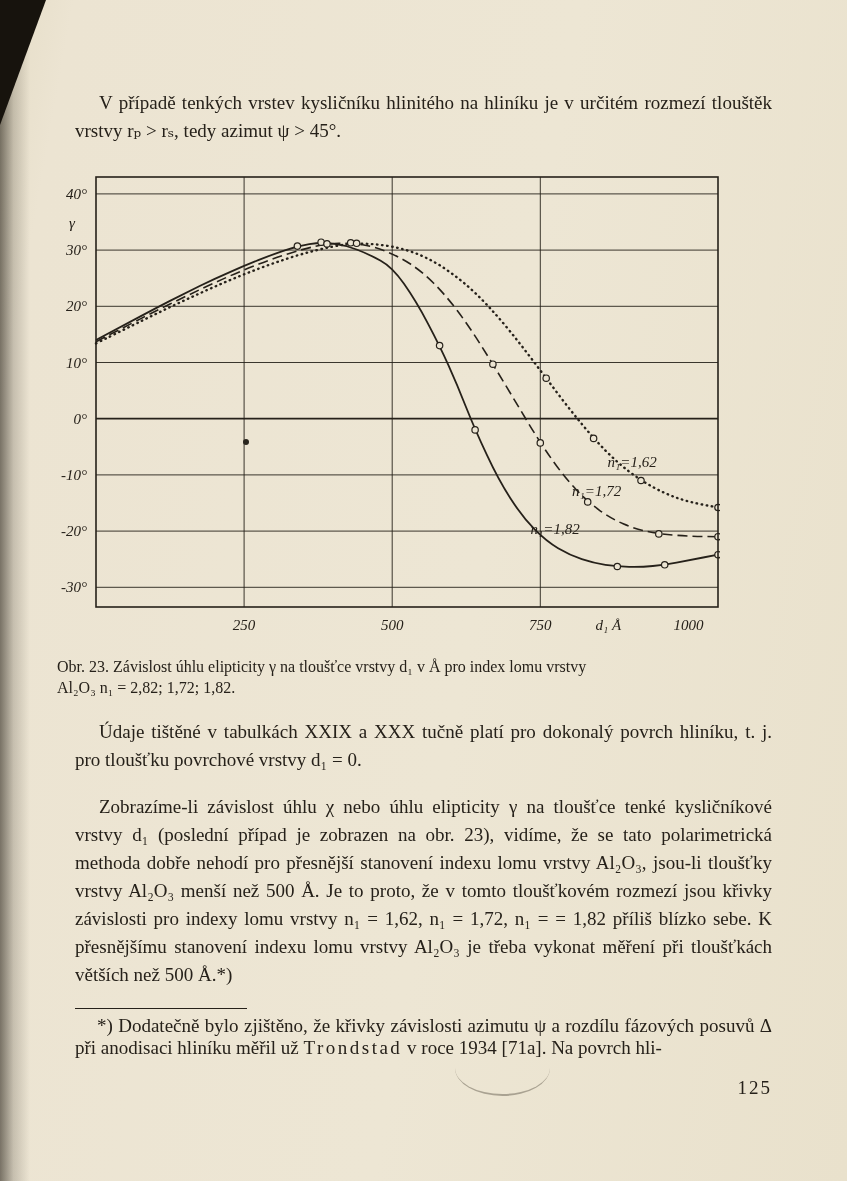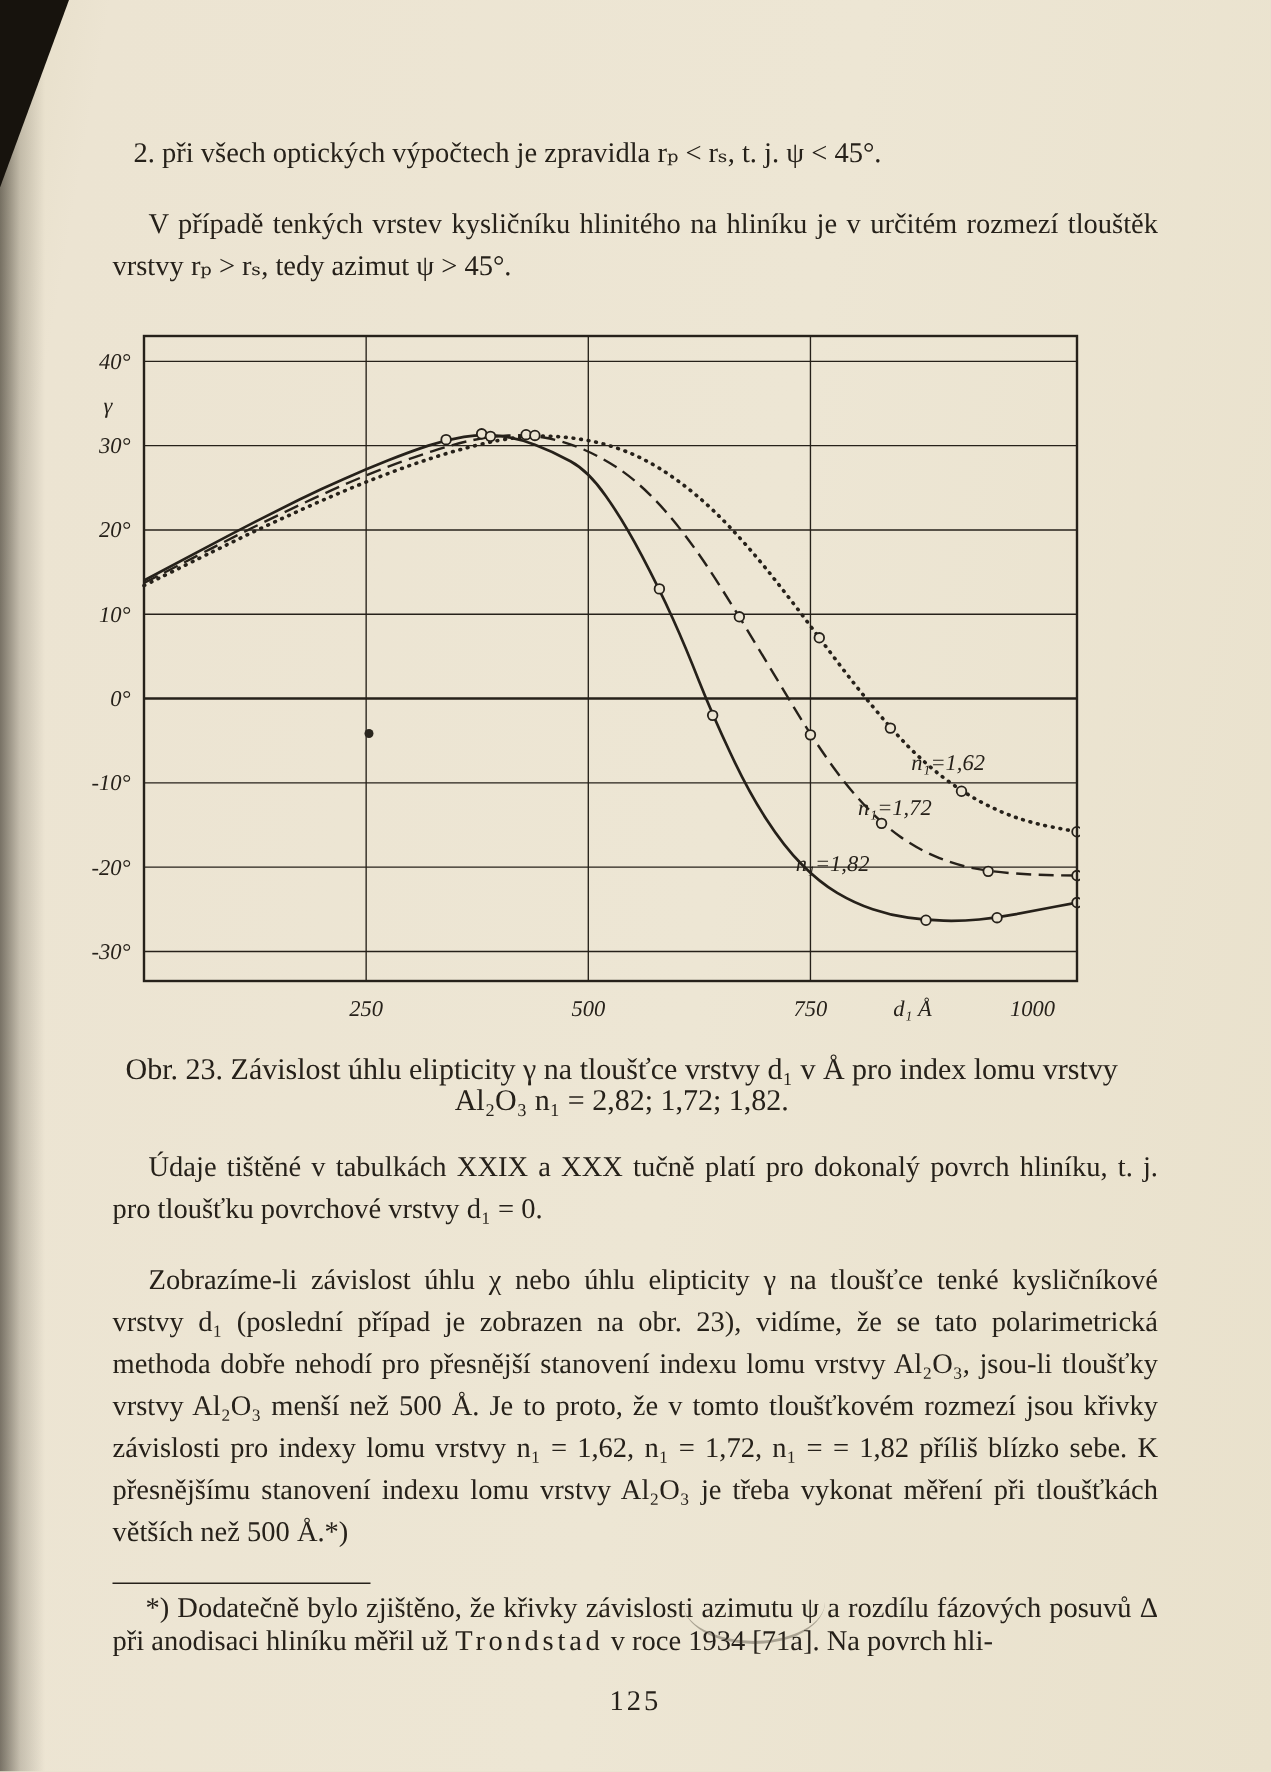--- a/index.html
+++ b/index.html
@@ -21,44 +21,43 @@
     position:absolute;left:0;top:0;width:46px;height:125px;background:#17130d;
     clip-path:polygon(0 0,100% 0,0 100%);
   }
   .content{position:absolute;left:75px;top:70px;width:697px}
   .body{font-size:19px;line-height:28px;text-align:justify}
   .p-first{text-indent:14px}
   .indent{text-indent:24px}
   .fig{margin:26px 0 16px -25px;width:680px}
   .chartbox{position:relative;width:670px;height:475px}
   .speck{position:absolute;left:193px;top:268px;width:6px;height:6px;border-radius:50%;background:#2a261e}
-  .caption{font-size:20px;line-height:21px;text-align:center;margin:10px 0 0 7px;width:715px}
+  .caption{font-size:16px;line-height:21px;margin:10px 0 0 7px;width:715px}
   .mt{margin-top:20px}
   .rule{width:172px;border-top:1.4px solid #26211a;margin-top:14px}
   .footnote{font-size:19px;line-height:21.5px;text-align:justify;text-indent:22px;margin-top:6px}
   .spaced{letter-spacing:2.5px}
-  .pagenum{text-align:center;font-size:19px;letter-spacing:2px;margin-top:16px}
+  .pagenum{text-align:right;font-size:19px;letter-spacing:2px;margin-top:16px}
   .pencil{
     position:absolute;left:455px;top:1068px;width:95px;height:26px;
     border-bottom:2px solid rgba(70,62,50,.4);
     border-radius:0 0 50% 50% / 0 0 100% 100%;
   }
   #chart-svg text{font-family:"Liberation Serif","DejaVu Serif",serif;font-style:italic;fill:#26211a}
   #chart-svg .tick{font-size:15px}
   #chart-svg .clabel{font-size:15px}
 </style>
 </head>
 <body>
 
 <div class="page">
   <div class="gutter"></div>
   <div class="corner"></div>
 
   <div class="content">
-    <p class="body p-first">2. při všech optických výpočtech je zpravidla rₚ &lt; rₛ, t. j. ψ &lt; 45°.</p>
     <p class="body indent">V případě tenkých vrstev kysličníku hlinitého na hliníku je v určitém rozmezí tlouštěk vrstvy rₚ &gt; rₛ, tedy azimut ψ &gt; 45°.</p>
 
     <figure class="fig">
       <div class="chartbox">
         <svg id="chart-svg" viewBox="0 0 670 475" width="670" height="475">
             <line x1="46" y1="22.9" x2="668" y2="22.9" stroke="#26211a" stroke-width="0.9"></line>
             <text class="tick" x="37" y="27.9" text-anchor="end">40°</text>
             <line x1="46" y1="79.1" x2="668" y2="79.1" stroke="#26211a" stroke-width="0.9"></line>
             <text class="tick" x="37" y="84.1" text-anchor="end">30°</text>
             <line x1="46" y1="135.3" x2="668" y2="135.3" stroke="#26211a" stroke-width="0.9"></line>

